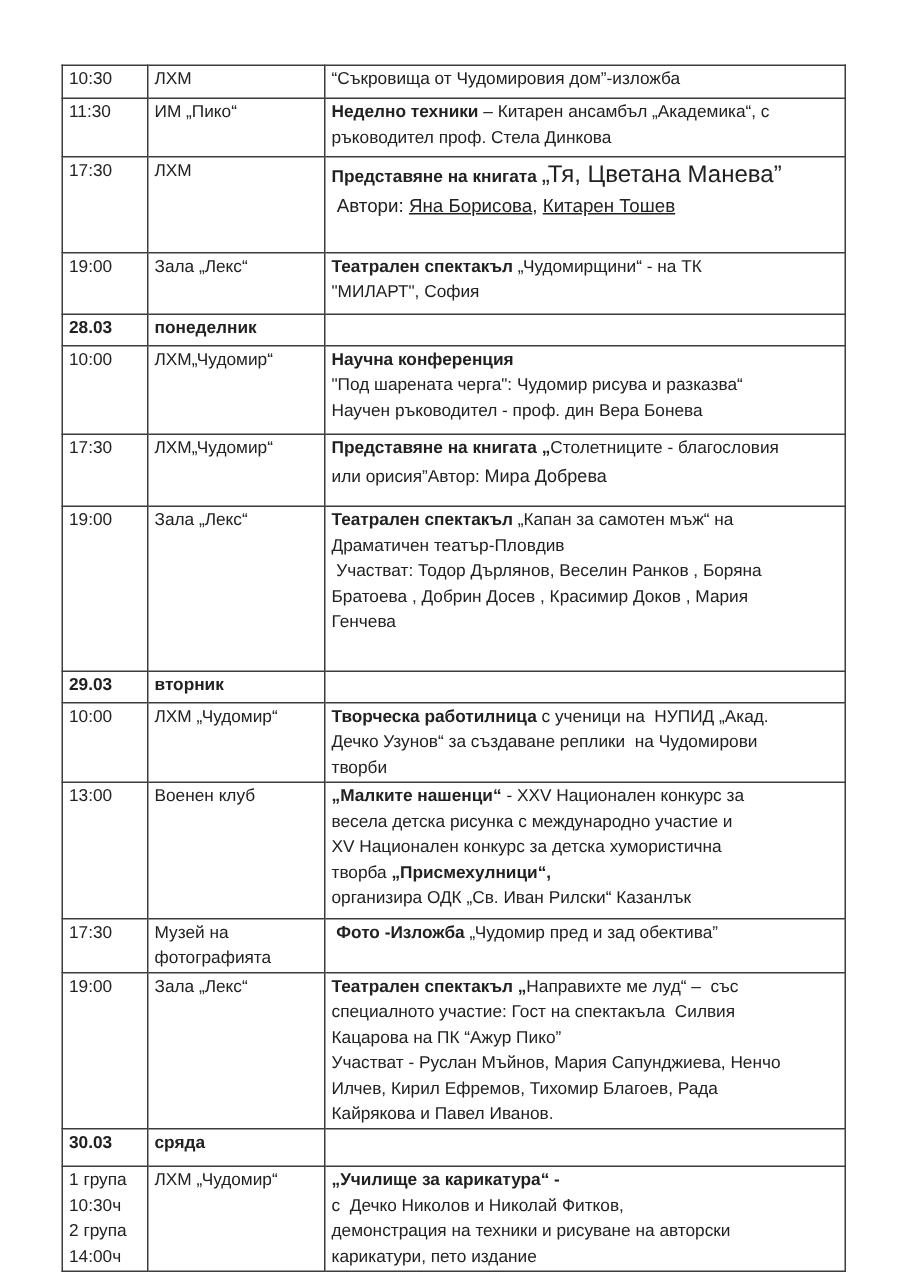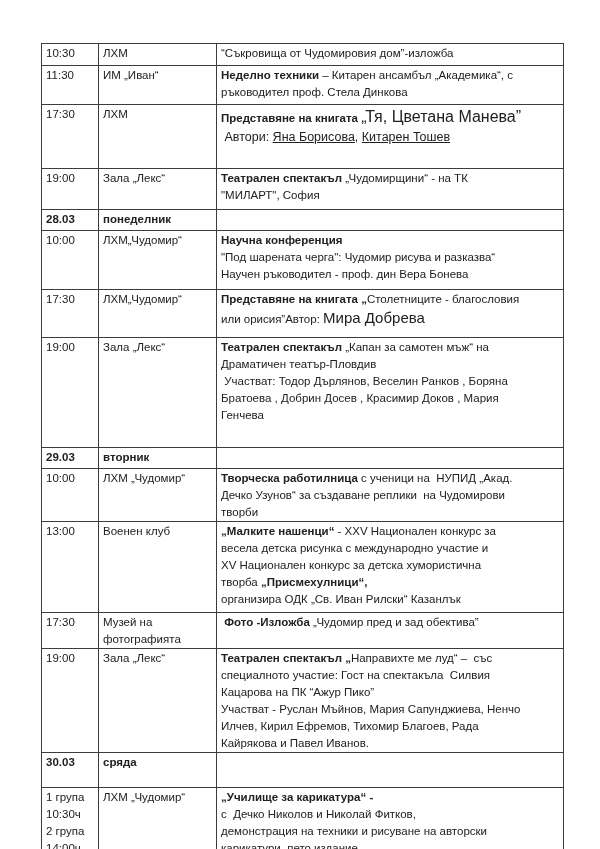--- a/index.html
+++ b/index.html
@@ -24,58 +24,58 @@
     line-height:17px;
     white-space:pre-wrap;
     word-wrap:break-word;
   }
   td.col-time{padding-left:6px;}
   tr.day-row td{font-weight:bold;margin-left:31px;}
   
   .b{font-weight:bold;}
   .u{text-decoration:underline;text-align:center;}
   .md{font-size:12.5px;line-height:18px;}
-  .lg{font-size:15px;line-height:19px;}
+  .lg{font-size:12px;line-height:19px;}
   .xl{font-size:16px;line-height:22px;}
   
   tbody tr:nth-child(1){height:22px;}
   tbody tr:nth-child(2){height:39px;}
   tbody tr:nth-child(3){height:64px;}
   tbody tr:nth-child(4){height:41px;}
   tbody tr:nth-child(5){height:21px;}
   tbody tr:nth-child(6){height:59px;}
   tbody tr:nth-child(7){height:48px;}
   tbody tr:nth-child(8){height:110px;}
   tbody tr:nth-child(9){height:21px;}
   tbody tr:nth-child(10){height:50px;}
   tbody tr:nth-child(11){height:91px;}
   tbody tr:nth-child(12){height:36px;}
   tbody tr:nth-child(13){height:104px;}
-  tbody tr:nth-child(14){height:35px;}
+  tbody tr:nth-child(14){height:25px;}
   tbody tr:nth-child(15){height:68px;margin-top:18px;}
 </style>
 </head>
 <body>
 
 <div class="page">
   <table class="schedule">
     <colgroup>
       <col style="width:57px">
       <col style="width:118px">
       <col style="width:347px">
     </colgroup>
     <tbody>
         <tr>
           <td class="col-time">10:30</td>
           <td class="col-venue">ЛХМ</td>
           <td class="col-desc"><span>“Съкровища от Чудомировия дом”-изложба</span></td>
         </tr>
         <tr>
           <td class="col-time">11:30</td>
-          <td class="col-venue">ИМ „Иван“</td>
+          <td class="col-venue">ИМ „Пико“</td>
           <td class="col-desc"><span class="b">Неделно техники</span><span> – Китарен ансамбъл „Академика“, с
 ръководител проф. Стела Динкова</span></td>
         </tr>
         <tr>
           <td class="col-time">17:30</td>
           <td class="col-venue">ЛХМ</td>
           <td class="col-desc"><span class="b">Представяне на книгата </span><span class="xl">„Тя, Цветана Манева”</span><span class="md">
  Автори: </span><span class="u md">Яна Борисова</span><span class="md">, </span><span class="u md">Китарен Тошев</span></td>
         </tr>
         <tr>

